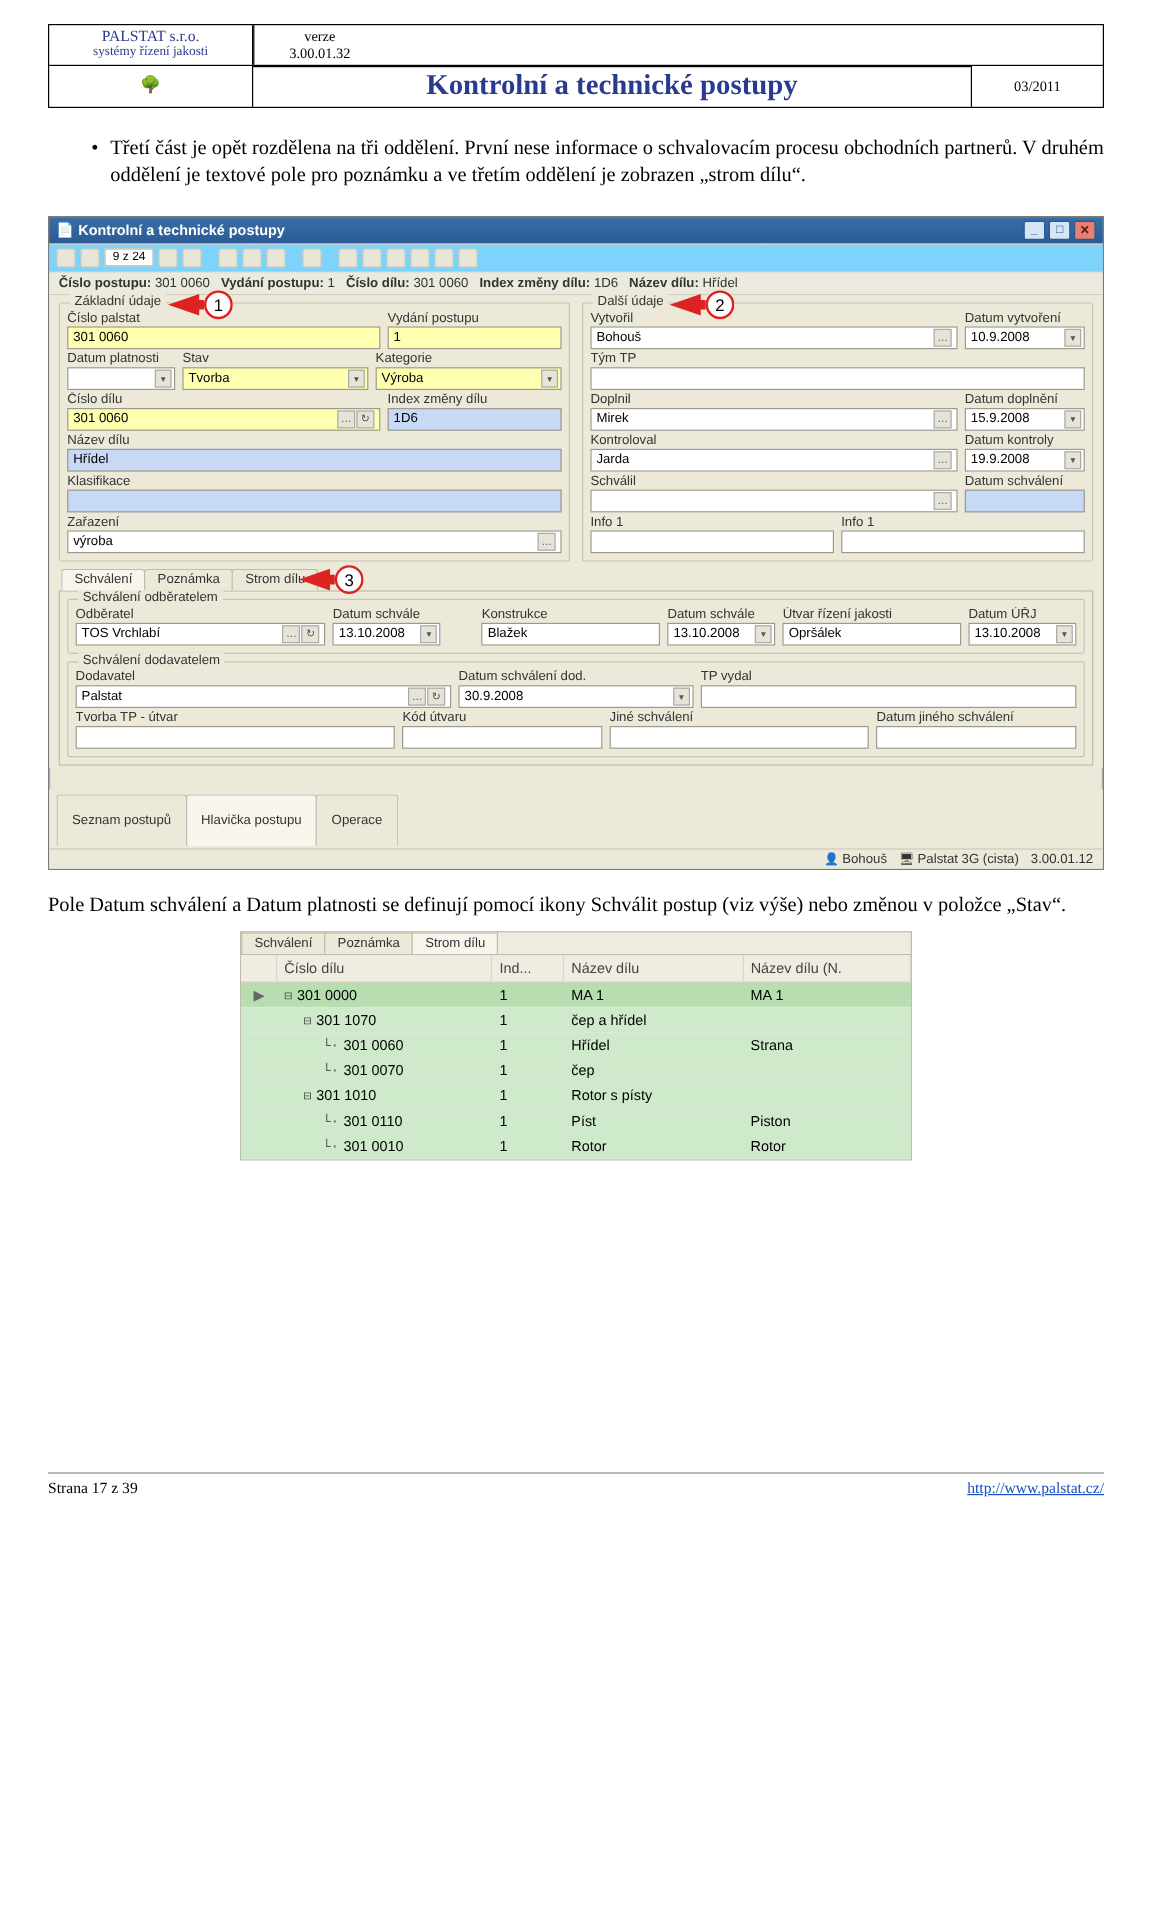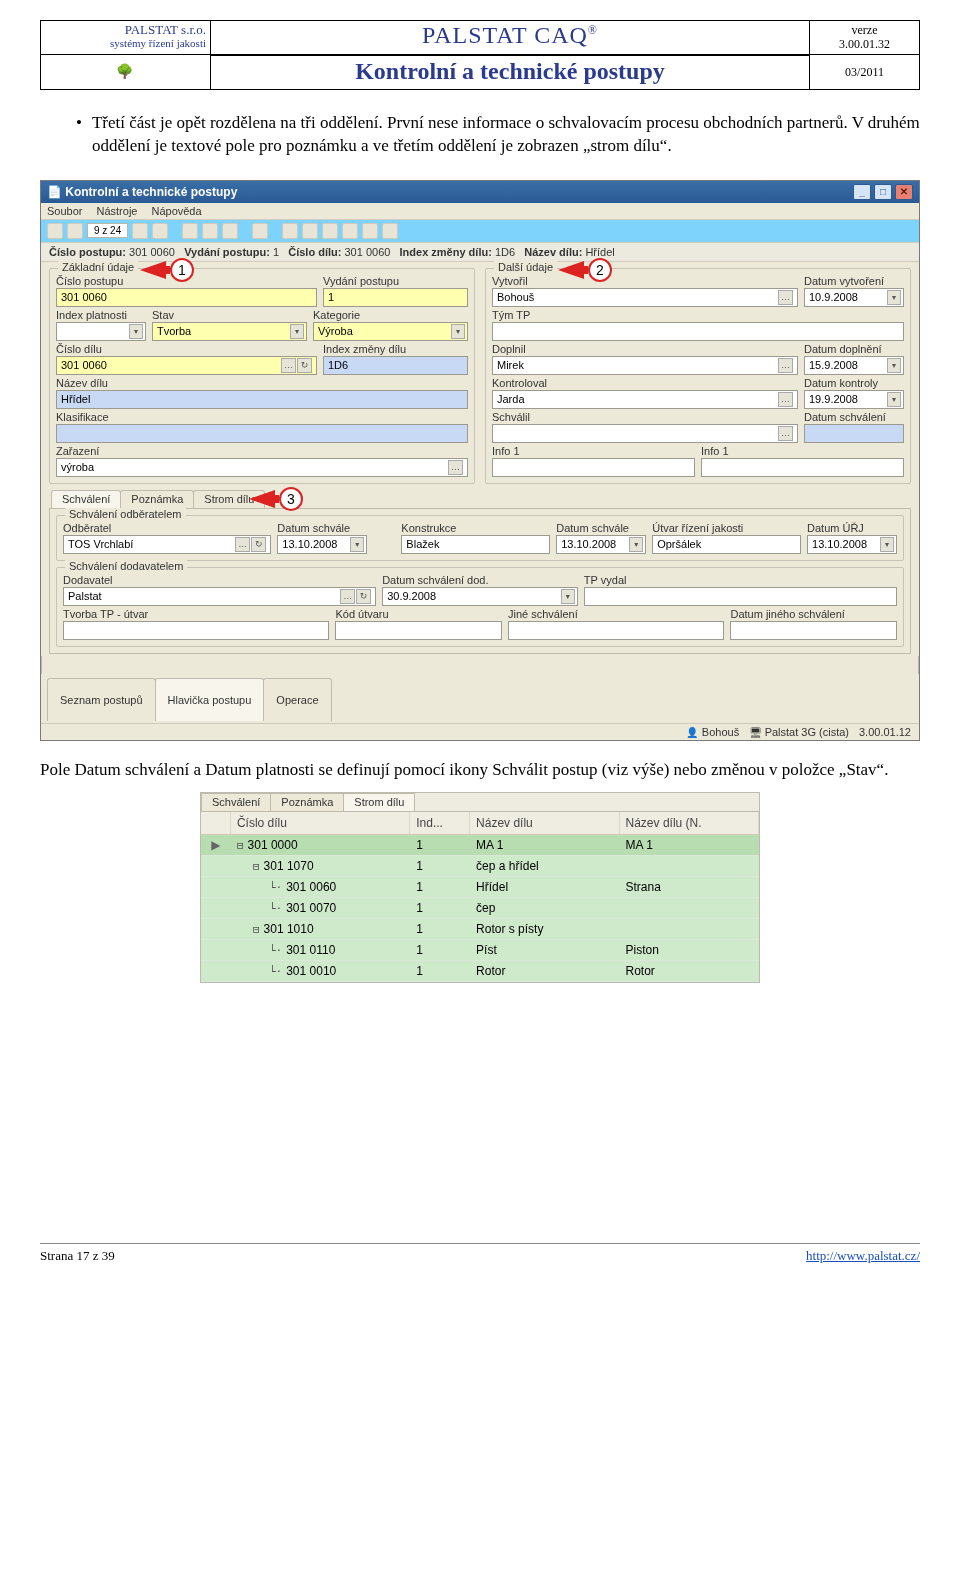--- a/index.html
+++ b/index.html
@@ -1,20 +1,20 @@
 <!DOCTYPE html>
 <html><head>
 <meta charset="utf-8">
 <style>
   * { box-sizing: border-box; }
   body { margin: 0; font-family: "Times New Roman", serif; background: #fff; color: #000; width: 960px; }
   .page { padding: 20px 40px 10px 40px; }
   .hdr { border: 1px solid #000; font-size: 13px; }
   .hdr-row { display: flex; }
-  .hdr-left { width: 170px; border-right: 1px solid #000; text-align: right; padding: 2px 4px; line-height: 1.1; }
+  .hdr-left { width: 170px; border-right: 1px solid #000; text-align: center; padding: 2px 4px; line-height: 1.1; }
   .hdr-left .blue { color: #2a3a8f; font-size: 13px; }
   .hdr-left .sub { color: #2a3a8f; font-size: 11px; }
   .hdr-mid { flex: 1; text-align: center; }
   .hdr-right { width: 110px; border-left: 1px solid #000; text-align: center; font-size: 12px; line-height: 1.2; padding: 2px; }
   .hdr-title1 { color: #2a3a8f; font-size: 24px; letter-spacing: 1px; padding-top: 1px; }
   .hdr-title1 sup { font-size: 12px; }
   .hdr-title2 { color: #2a3a8f; font-size: 24px; font-weight: bold; padding: 2px 0 4px 0; border-top: 1px solid #000; }
   .hdr-row2 .hdr-left { display:flex; align-items:center; justify-content:center; }
   .tree-icon { font-size: 14px; color: #3a6; }
 
@@ -96,25 +96,20 @@
 <body>
 
 <div class="page">
 
   <div class="hdr">
     <div class="hdr-row">
       <div class="hdr-left">
         <div class="blue">PALSTAT s.r.o.</div>
         <div class="sub">systémy řízení jakosti</div>
       </div>
-      <div class="hdr-mid">
-        <div class="hdr-title1">
-          <span>PALSTAT CAQ</span><sup>®</sup>
-        </div>
-      </div>
       <div class="hdr-right">
         <div>verze</div>
         <div>3.00.01.32</div>
       </div>
     </div>
     <div class="hdr-row hdr-row2" style="border-top:1px solid #000;">
       <div class="hdr-left">
           <span class="tree-icon">🌳</span>
         </div>
       <div class="hdr-mid">
@@ -130,25 +125,20 @@
   </div>
 
   <div class="app">
     <div class="titlebar">
       <div><span>📄</span> <span>Kontrolní a technické postupy</span></div>
       <div class="wbtns">
         <div class="wbtn">_</div>
         <div class="wbtn">□</div>
         <div class="wbtn cl">✕</div>
       </div>
-    </div>
-    <div class="menubar">
-      <span>Soubor</span>
-      <span>Nástroje</span>
-      <span>Nápověda</span>
     </div>
     <div class="toolbar">
       <div class="tbtn"></div>
       <div class="tbtn"></div>
       <div class="navtxt">9 z 24</div>
       <div class="tbtn"></div>
       <div class="tbtn"></div>
       <div class="tsep"></div>
       <div class="tbtn"></div>
       <div class="tbtn"></div>
@@ -178,35 +168,35 @@
           <div class="legend">Základní údaje</div>
           <div class="marker" style="left:90px;">
             <svg width="54" height="26">
                 <polygon points="0,13 26,4 26,9 30,9 30,17 26,17 26,22" fill="#d22"></polygon>
                 <circle cx="42" cy="13" r="11" fill="#fff" stroke="#d22" stroke-width="2"></circle>
                 <text x="42" y="18" text-anchor="middle" font-size="14" fill="#000" font-family="Arial">1</text>
               </svg>
           </div>
           <div class="frow">
             <div class="fcol" style="flex:1.8;">
-              <div class="flabel">Číslo postupu</div>
+              <div class="flabel">Číslo palstat</div>
               <div class="finput yellow">
                   <span>301 0060</span>
                 </div>
             </div>
             <div class="fcol" style="flex:1;">
               <div class="flabel">Vydání postupu</div>
               <div class="finput yellow">
                   <span>1</span>
                 </div>
             </div>
           </div>
           <div class="frow">
             <div class="fcol" style="width:90px;">
-              <div class="flabel">Index platnosti</div>
+              <div class="flabel">Datum platnosti</div>
               <div class="finput">
                   <span></span>
                   <span class="dd">▾</span>
                 </div>
             </div>
             <div class="fcol" style="flex:1;">
               <div class="flabel">Stav</div>
               <div class="finput yellow">
                   <span>Tvorba</span>
                   <span class="dd">▾</span>

